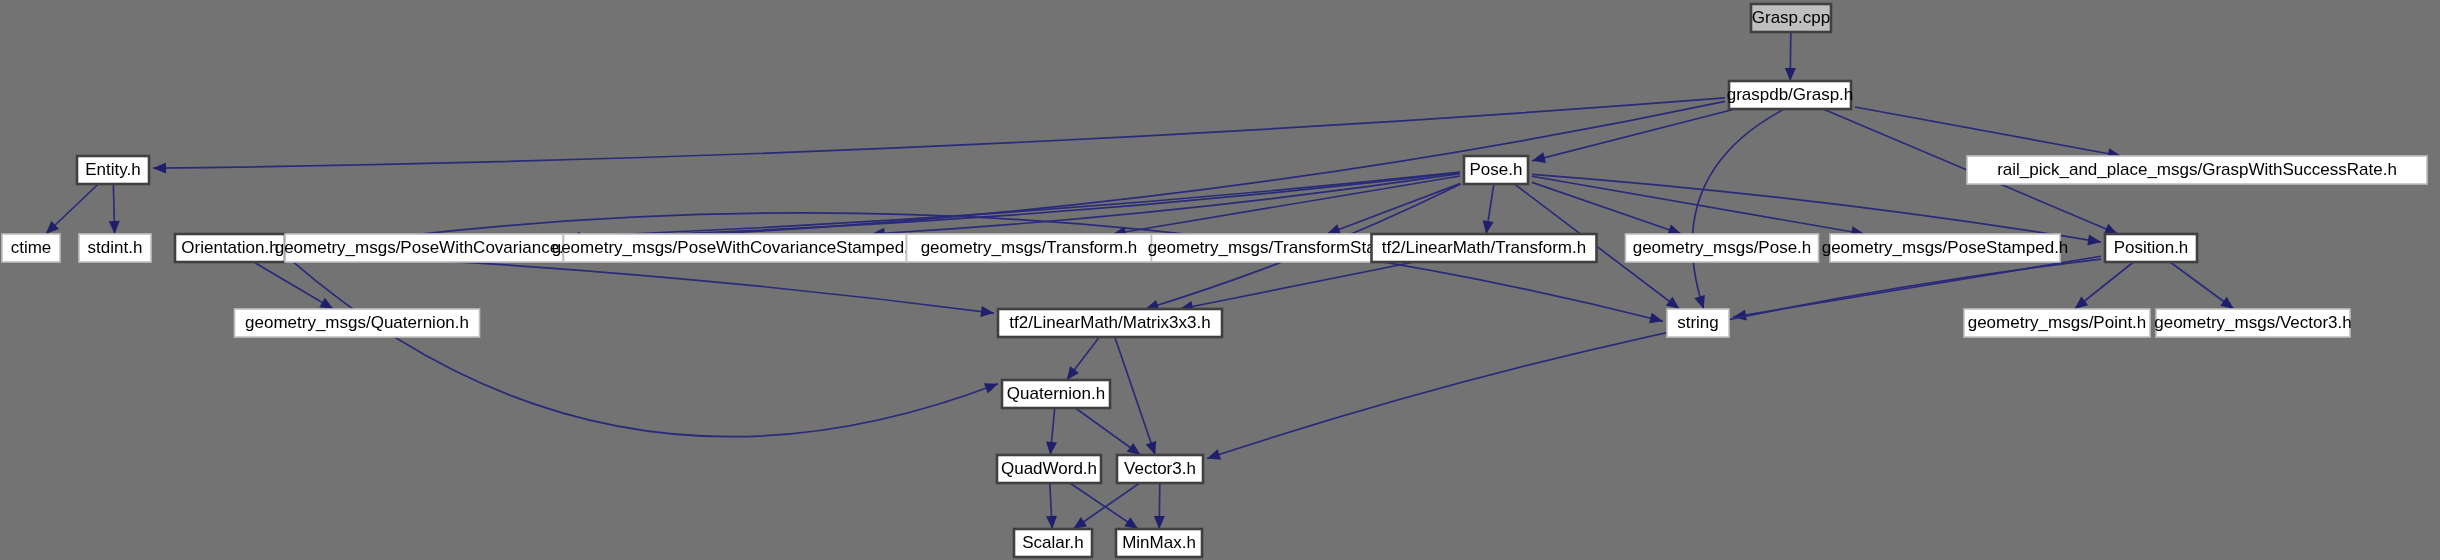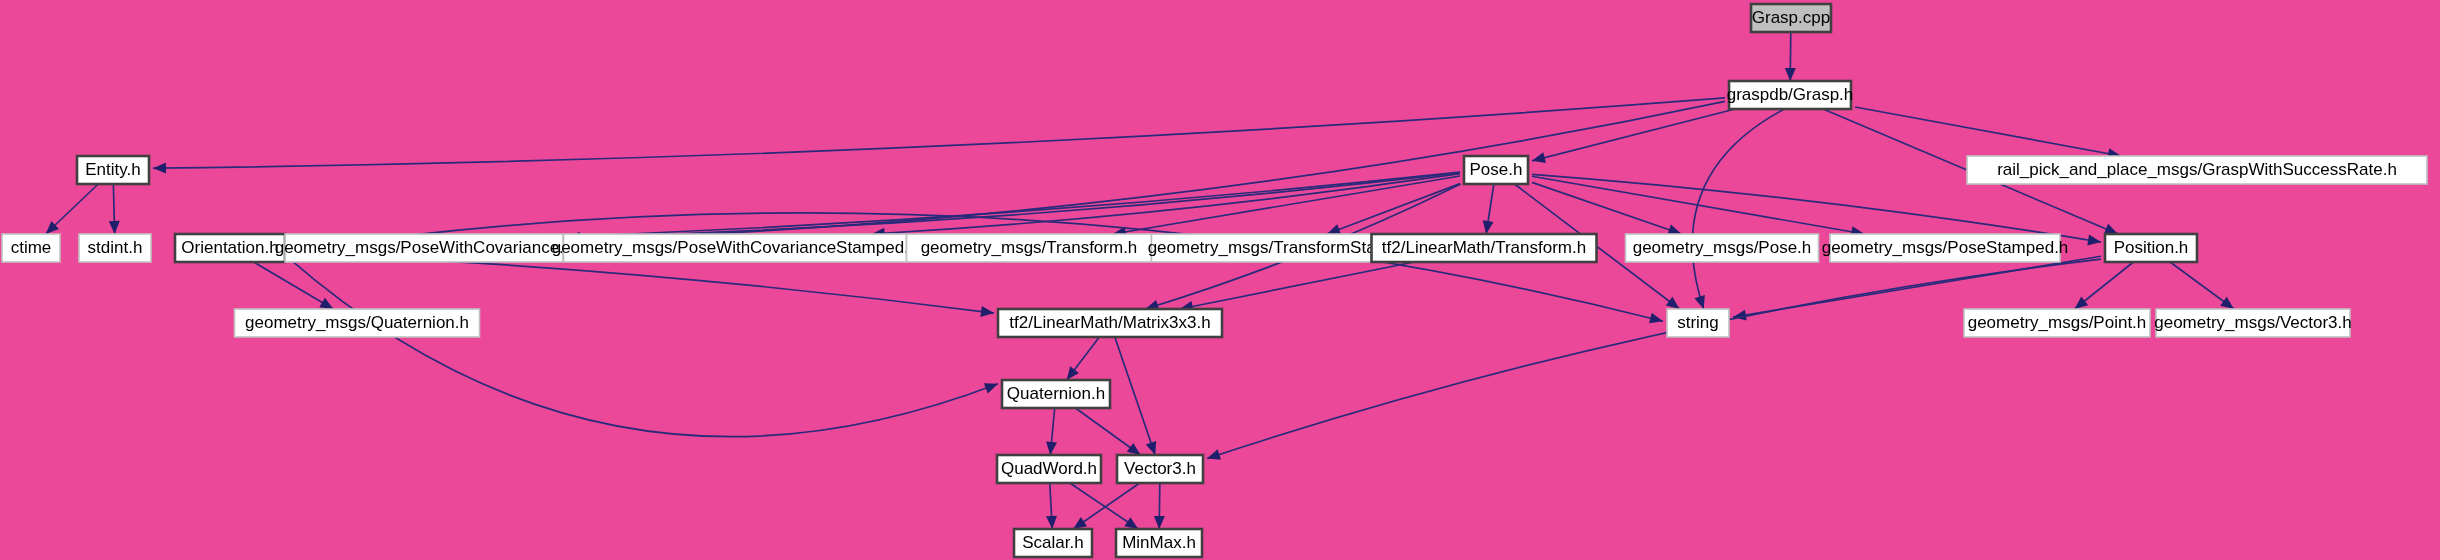--- a/index.html
+++ b/index.html
@@ -4,21 +4,21 @@
 <style>
   html, body {
     margin: 0;
     padding: 0;
     background: #ffffff;
   }
   #graph-root {
     position: relative;
     width: 2440px;
     height: 560px;
-    background: #ec4899;
+    background: #737373;
     font-family: "Liberation Sans", sans-serif;
     overflow: hidden;
   }
   svg#graph-svg {
     position: absolute;
     left: 0;
     top: 0;
     width: 2440px;
     height: 560px;
     display: block;

